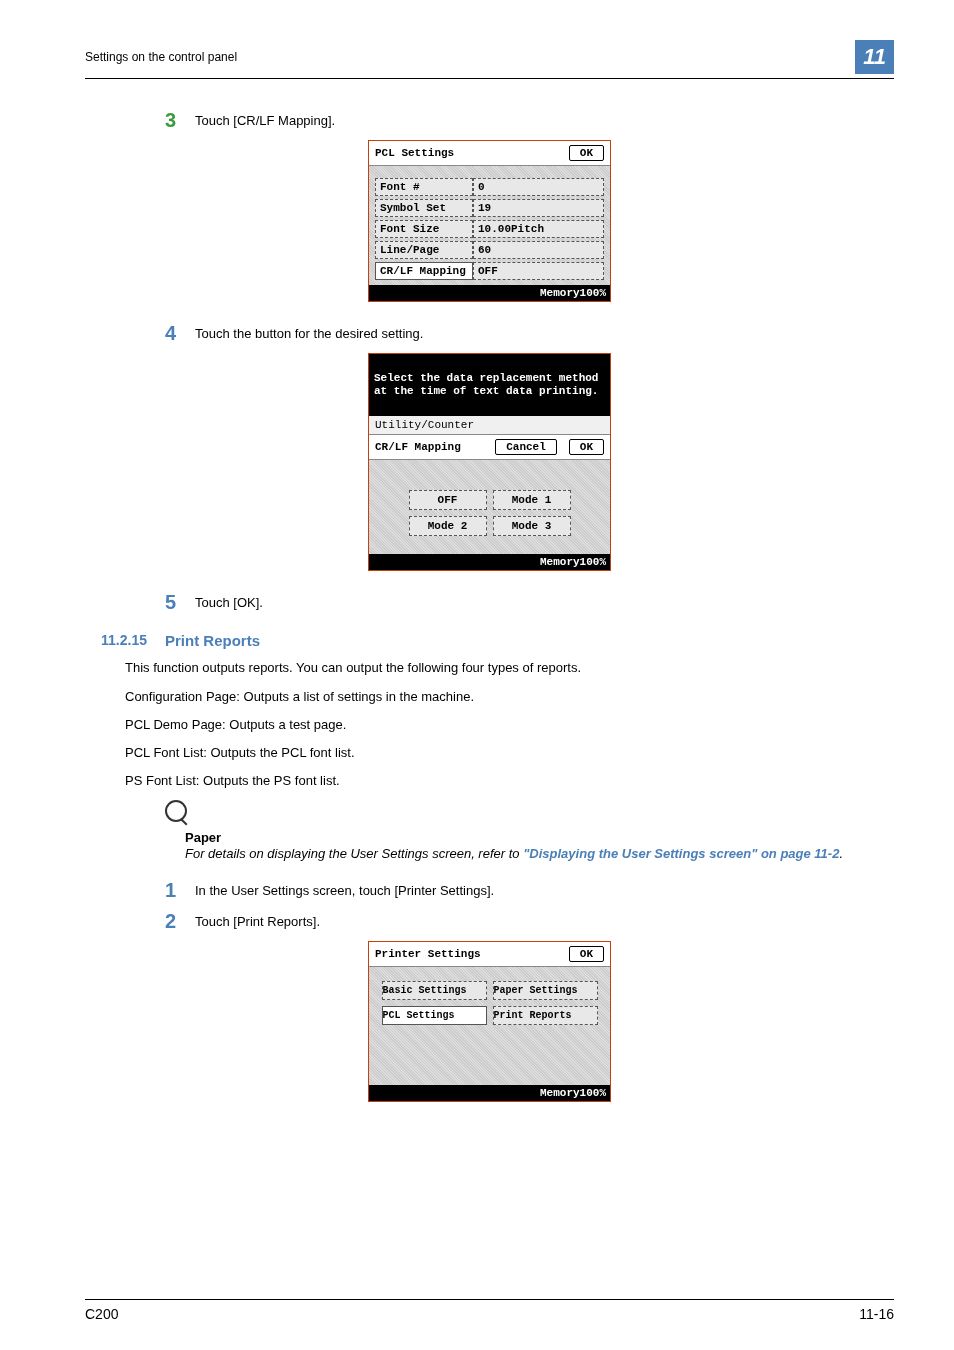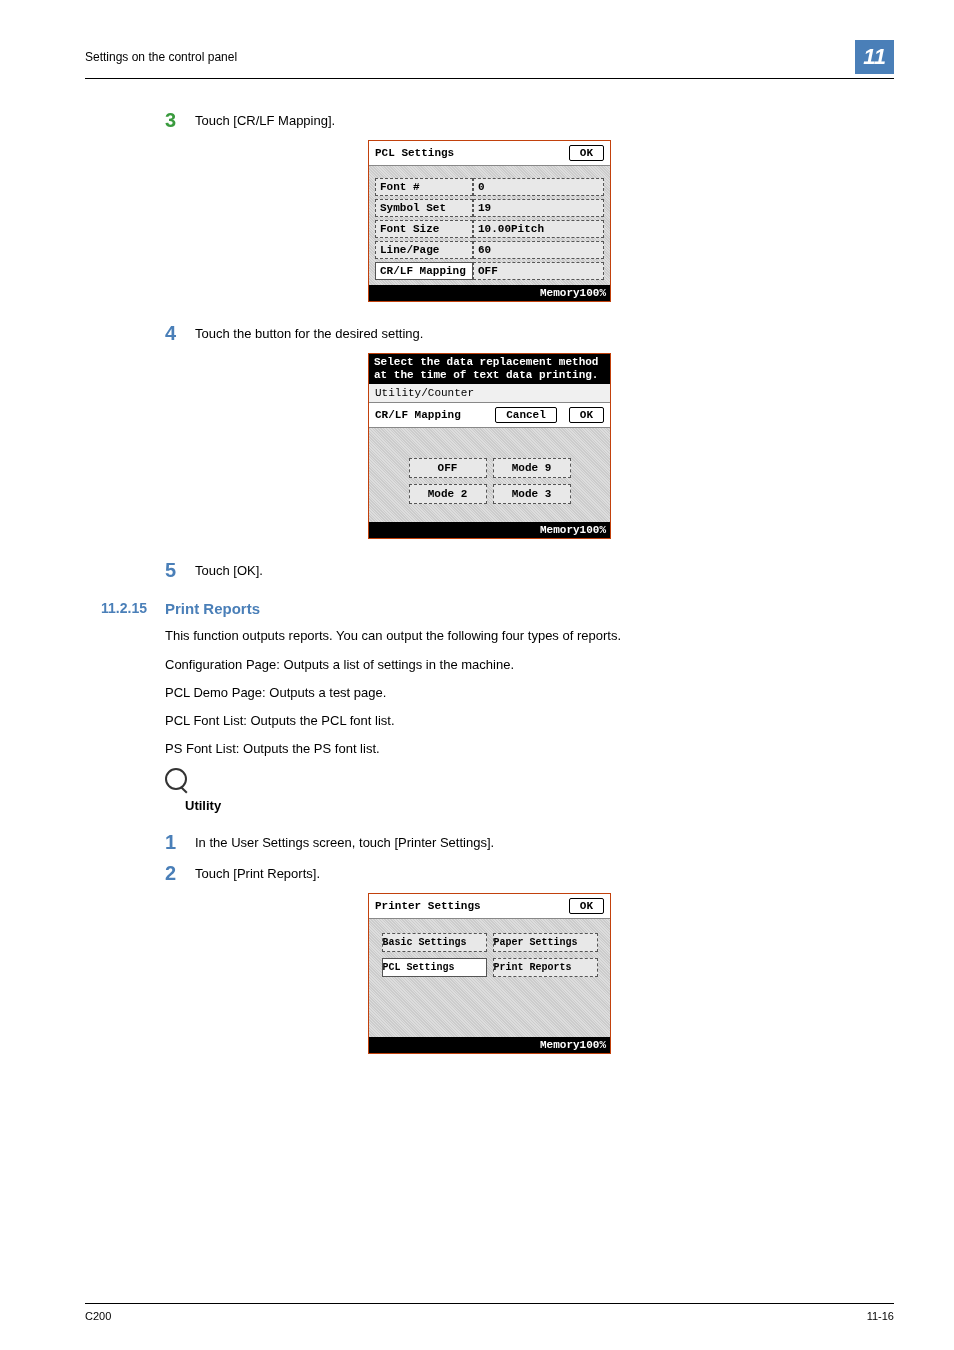--- a/index.html
+++ b/index.html
@@ -109,21 +109,21 @@
       font-size: 11px;
       font-weight: bold;
       padding: 2px 4px;
     }
     .lcd-toptext {
       background: #000;
       color: #fff;
       font-family: 'Courier New', monospace;
       font-size: 11px;
       font-weight: bold;
-      padding: 2px 5px;
+      padding: 18px 5px;
       line-height: 1.2;
     }
     .lcd-subtitle {
       border-bottom: 1px solid #888;
       padding: 3px 6px;
       font-family: 'Courier New', monospace;
       font-size: 11px;
       font-weight: normal;
       background: #f0f0f0;
     }
@@ -188,21 +188,21 @@
       color: #4a7fb8;
       font-weight: bold;
       font-size: 14px;
     }
     .section-title {
       color: #4a7fb8;
       font-weight: bold;
       font-size: 15px;
     }
     .para {
-      margin-left: 80px;
+      margin-left: 40px;
       margin-bottom: 10px;
       line-height: 1.4;
     }
     .detail-block {
       margin-left: 80px;
       margin-bottom: 18px;
     }
     .detail-icon {
       display: inline-block;
       width: 22px;
@@ -227,21 +227,21 @@
     .link-text { color: #4a7fb8; font-style: italic; font-weight: bold; }
     .footer-row {
       position: absolute;
       bottom: 28px;
       left: 85px;
       right: 60px;
       border-top: 1px solid #000;
       padding-top: 6px;
       display: flex;
       justify-content: space-between;
-      font-size: 11px;
+      font-size: 14px;
     }
   </style>
 </head>
 <body>
 
 <div class="header-row">
   <span class="header-left">Settings on the control panel</span>
   <span class="chapter-box">11</span>
 </div>
 
@@ -293,21 +293,21 @@
   <div class="lcd-subtitle">Utility/Counter</div>
   <div class="lcd-titlerow2">
     <span class="lcd-title2-left">CR/LF Mapping</span>
     <span class="lcd-btnrow">
       <span class="lcd-btn">Cancel</span>
       <span class="lcd-btn">OK</span>
     </span>
   </div>
   <div class="lcd-body2">
     <span class="lcd-opt">OFF</span>
-    <span class="lcd-opt">Mode 9</span>
+    <span class="lcd-opt">Mode 1</span>
     <span class="lcd-opt">Mode 2</span>
     <span class="lcd-opt">Mode 3</span>
   </div>
   <div class="lcd-footer">Memory100%</div>
 </div>
 
 <div class="step-row">
   <span class="step-num">5</span>
   <span class="step-text">Touch [OK].</span>
 </div>
@@ -318,21 +318,24 @@
 </div>
 
 <p class="para">This function outputs reports. You can output the following four types of reports.</p>
 <p class="para">Configuration Page: Outputs a list of settings in the machine.</p>
 <p class="para">PCL Demo Page: Outputs a test page.</p>
 <p class="para">PCL Font List: Outputs the PCL font list.</p>
 <p class="para">PS Font List: Outputs the PS font list.</p>
 
 <div class="detail-block">
   <span class="detail-icon"></span>
-  <div class="detail-title">Utility</div>
+  <div class="detail-title">Paper</div>
+  <div class="detail-text">
+    <span>For details on displaying the User Settings screen, refer to </span><span class="link-text">"Displaying the User Settings screen" on page 11-2</span><span>.</span>
+  </div>
 </div>
 
 <div class="step-row">
   <span class="step-num">1</span>
   <span class="step-text">In the User Settings screen, touch [Printer Settings].</span>
 </div>
 
 <div class="step-row">
   <span class="step-num">2</span>
   <span class="step-text">Touch [Print Reports].</span>

